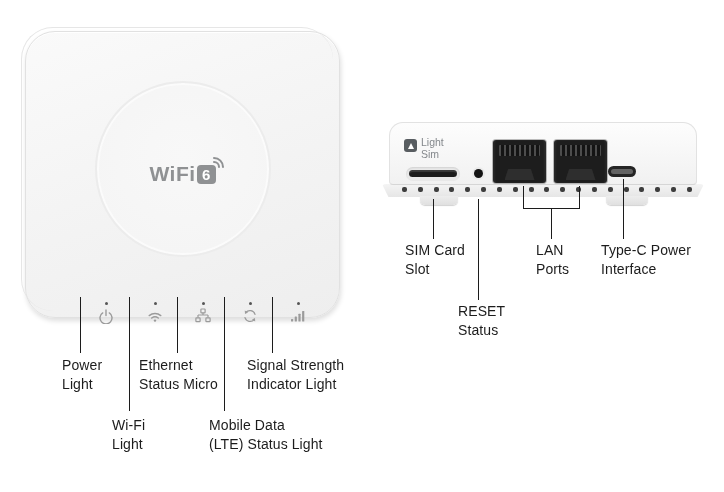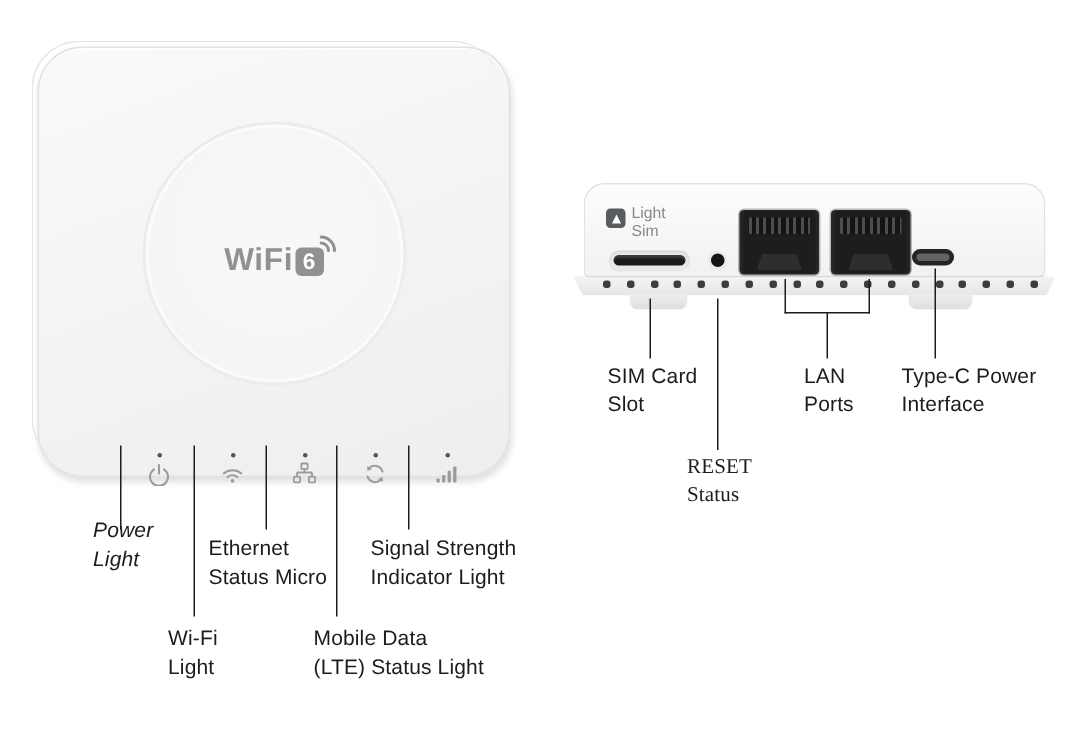--- a/index.html
+++ b/index.html
@@ -63,27 +63,27 @@
   #ln-reset  { left:478px; top:199px; height:101px; }
   #ln-lan-v1 { left:523px; top:186px; height:23px; }
   #ln-lan-v2 { left:579px; top:186px; height:23px; }
   #ln-lan-h  { left:523px; top:208px; width:57px; }
   #ln-lan-c  { left:551px; top:208px; height:31px; }
   #ln-typec  { left:623px; top:179px; height:60px; }
 
   
   .lbl { position:absolute; font-size:14px; line-height:19px; color:#1c1c1c; letter-spacing:.1px; }
   .lbl span { display:block; }
-  #lbl-power    { left:62px;  top:344px;font-style:italic; }
+  #lbl-power    { left:62px;  top:356px; }
   #lbl-wifi     { left:112px; top:416px; }
   #lbl-ethernet { left:139px; top:356px; }
   #lbl-mobile   { left:209px; top:416px; }
   #lbl-signal   { left:247px; top:356px; }
   #lbl-sim      { left:405px; top:241px; }
-  #lbl-reset    { left:458px; top:302px;font-family:Liberation Serif, serif; }
+  #lbl-reset    { left:458px; top:302px; }
   #lbl-lan      { left:536px; top:241px; }
   #lbl-typec    { left:601px; top:241px; }
 
   
   .side-body {
     position:absolute; left:389px; top:122px; width:308px; height:63px;
     border-radius:14px 14px 4px 4px;
     background:linear-gradient(#fdfdfd,#f1f1f1);
     border:1px solid #e2e2e2; border-bottom-color:#d6d6d6;
   }

